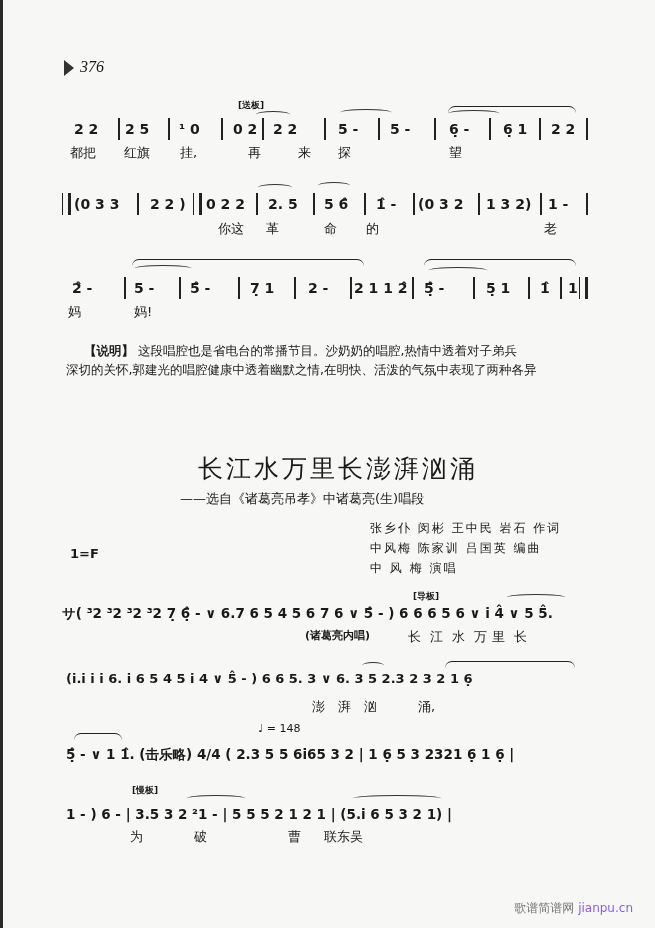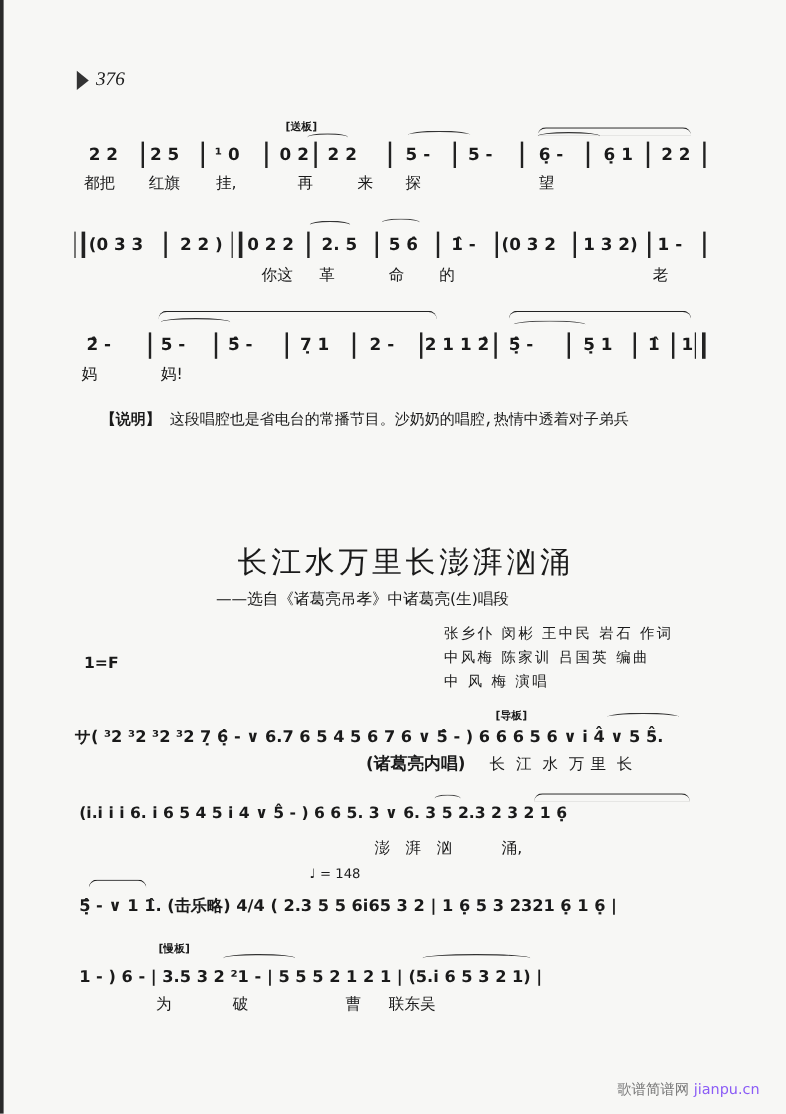--- a/index.html
+++ b/index.html
@@ -130,34 +130,35 @@
   <div class="bar" style="left:494px;"></div>
   <span style="left:502px;">1</span>
   <div class="dbar" style="left:513px;"></div>
 </div>
 <div class="lyrics" style="top:303px;">
   <span style="left:2px;">妈</span>
   <span style="left:68px;">妈!</span>
 </div>
 
 <div class="abs note-text" style="left:66px;top:341px;width:520px;white-space:normal;">
-  <div style="text-indent:18px;font-family:Liberation Mono, monospace;"><b>【说明】</b> <span>这段唱腔也是省电台的常播节目。沙奶奶的唱腔,热情中透着对子弟兵</span></div>
+  <div style="text-indent:18px;"><b>【说明】</b> <span>这段唱腔也是省电台的常播节目。沙奶奶的唱腔,热情中透着对子弟兵</span></div>
+  <div>深切的关怀,郭建光的唱腔健康中透着幽默之情,在明快、活泼的气氛中表现了两种各异</div>
 </div>
 
 <div class="abs title">长江水万里长澎湃汹涌</div>
 <div class="abs subtitle">——选自《诸葛亮吊孝》中诸葛亮(生)唱段</div>
 <div class="abs credits" style="top:520px;">张乡仆  闵彬  王中民  岩石 作词</div>
 <div class="abs credits" style="top:540px;">中风梅  陈家训  吕国英 编曲</div>
 <div class="abs credits" style="top:560px;">中        风        梅 演唱</div>
 <div class="abs" style="left:70px;top:546px;font-weight:bold;font-size:13px;">1=F</div>
 
 <div class="abs tag" style="left:413px;top:590px;">[导板]</div>
 <div class="slur" style="left:506px;top:594px;width:60px;"></div>
 <div class="abs" style="left:62px;top:605px;font-weight:bold;font-size:13.5px;">サ( ³2 ³2 ³2 ³2 7̣ 6̣̂ - ∨ 6.7 6 5 4 5 6 7 6 ∨ 5̂ - )  6 6 6 5 6 ∨ i 4̂ ∨ 5 5̂.</div>
-<div class="abs tag" style="left:305px;top:628px;font-size:14px;">(诸葛亮内唱)</div>
+<div class="abs tag" style="left:305px;top:628px;font-size:11px;">(诸葛亮内唱)</div>
 <div class="lyrics" style="top:628px;left:408px;">
   <span style="left:0px;">长</span>
   <span style="left:22px;">江</span>
   <span style="left:44px;">水</span>
   <span style="left:66px;">万</span>
   <span style="left:84px;">里</span>
   <span style="left:106px;">长</span>
 </div>
 
 <div class="phrase" style="left:445px;top:661px;width:130px;"></div>

